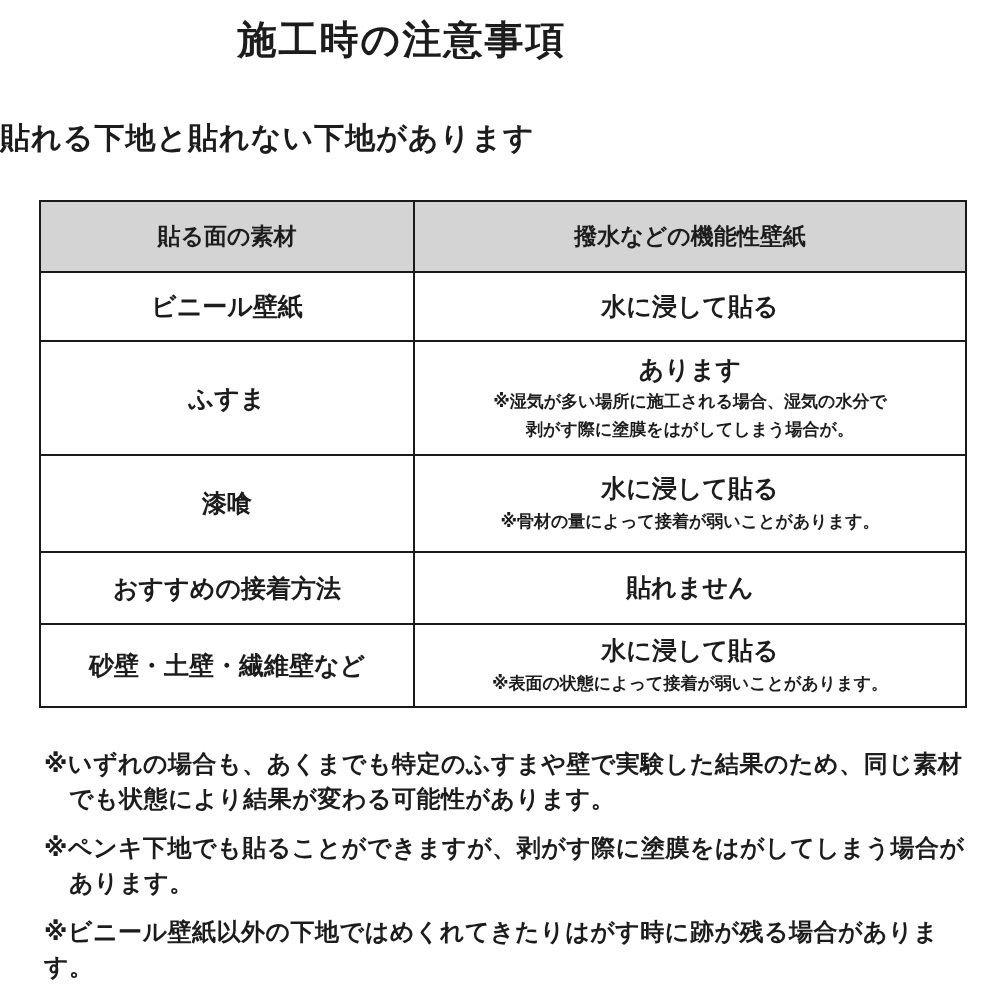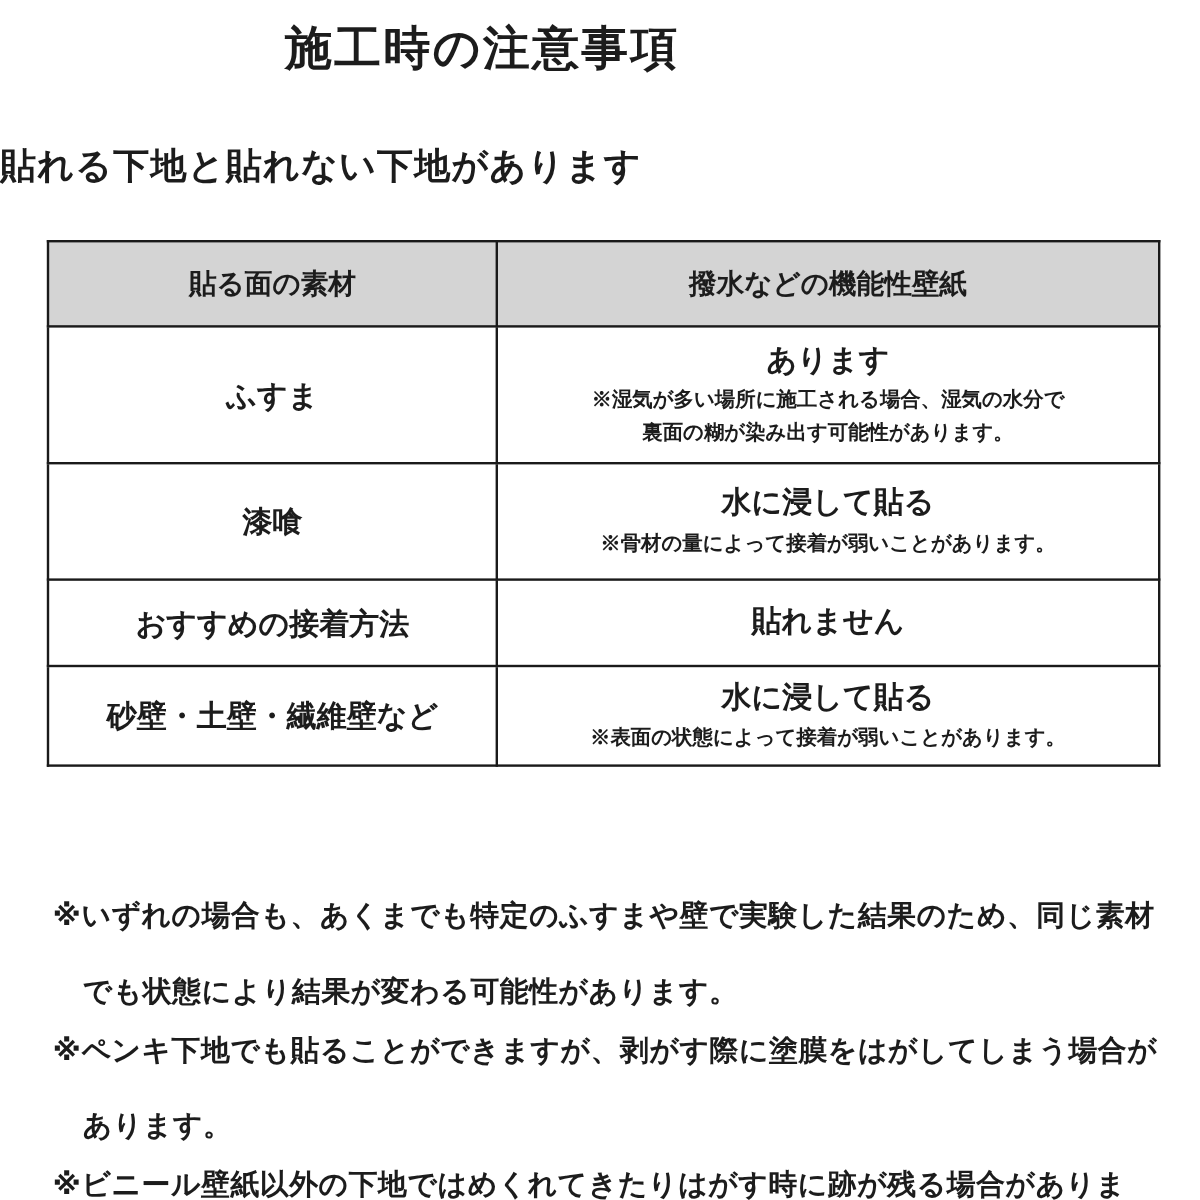--- a/index.html
+++ b/index.html
@@ -25,21 +25,20 @@
   table.substrate{
     position:absolute;left:39px;top:200px;
     width:926px;
     border-collapse:collapse;table-layout:fixed;
   }
   table.substrate th,
   table.substrate td{
     border:2px solid #1a1a1a;
     text-align:center;vertical-align:middle;
     padding:2px 6px;
-    font-family:Liberation Serif, serif;
   }
   table.substrate th{
     background:#d4d4d4;
     font-size:23px;font-weight:700;
     height:65px;
   }
   col.c1{width:374px;}
   col.c2{width:552px;}
   tr.r1{height:69px;}
   tr.r2{height:114px;}
@@ -49,46 +48,52 @@
   td.material{font-size:25px;font-weight:700;}
   .method{font-size:25px;font-weight:700;line-height:1.35;}
   .cell-note{font-size:17px;font-weight:600;line-height:1.62;margin-top:2px;}
   .footer-notes{
     position:absolute;left:44px;top:746px;width:926px;
   }
   .note{
     font-size:24px;font-weight:700;line-height:35px;
     margin-bottom:14px;letter-spacing:0.5px;
   }
-  .note .cont{padding-left:25px;margin-top:28px;}
+  .note .cont{padding-left:25px;}
 </style>
 </head>
 <body>
 
 <div class="title">施工時の注意事項</div>
 
 <div class="subtitle">貼れる下地と貼れない下地があります</div>
 
 <table class="substrate">
   <colgroup>
     <col class="c1">
       <col class="c2">
   </colgroup>
   <tbody>
       <tr>
     <th>貼る面の素材</th>
     <th>撥水などの機能性壁紙</th>
   </tr>
+  <tr class="r1">
+    <td class="material">ビニール壁紙</td>
+    <td>
+      <div class="method">水に浸して貼る</div>
+    </td>
+  </tr>
   <tr class="r2">
     <td class="material">ふすま</td>
     <td>
       <div class="method">あります</div>
       <div class="cell-note">
         <div>※湿気が多い場所に施工される場合、湿気の水分で</div>
-        <div>裏面の糊が染み出す可能性があります。</div>
+        <div>剥がす際に塗膜をはがしてしまう場合が。</div>
       </div>
     </td>
   </tr>
   <tr class="r3">
     <td class="material">漆喰</td>
     <td>
       <div class="method">水に浸して貼る</div>
       <div class="cell-note">
         <div>※骨材の量によって接着が弱いことがあります。</div>
       </div>

